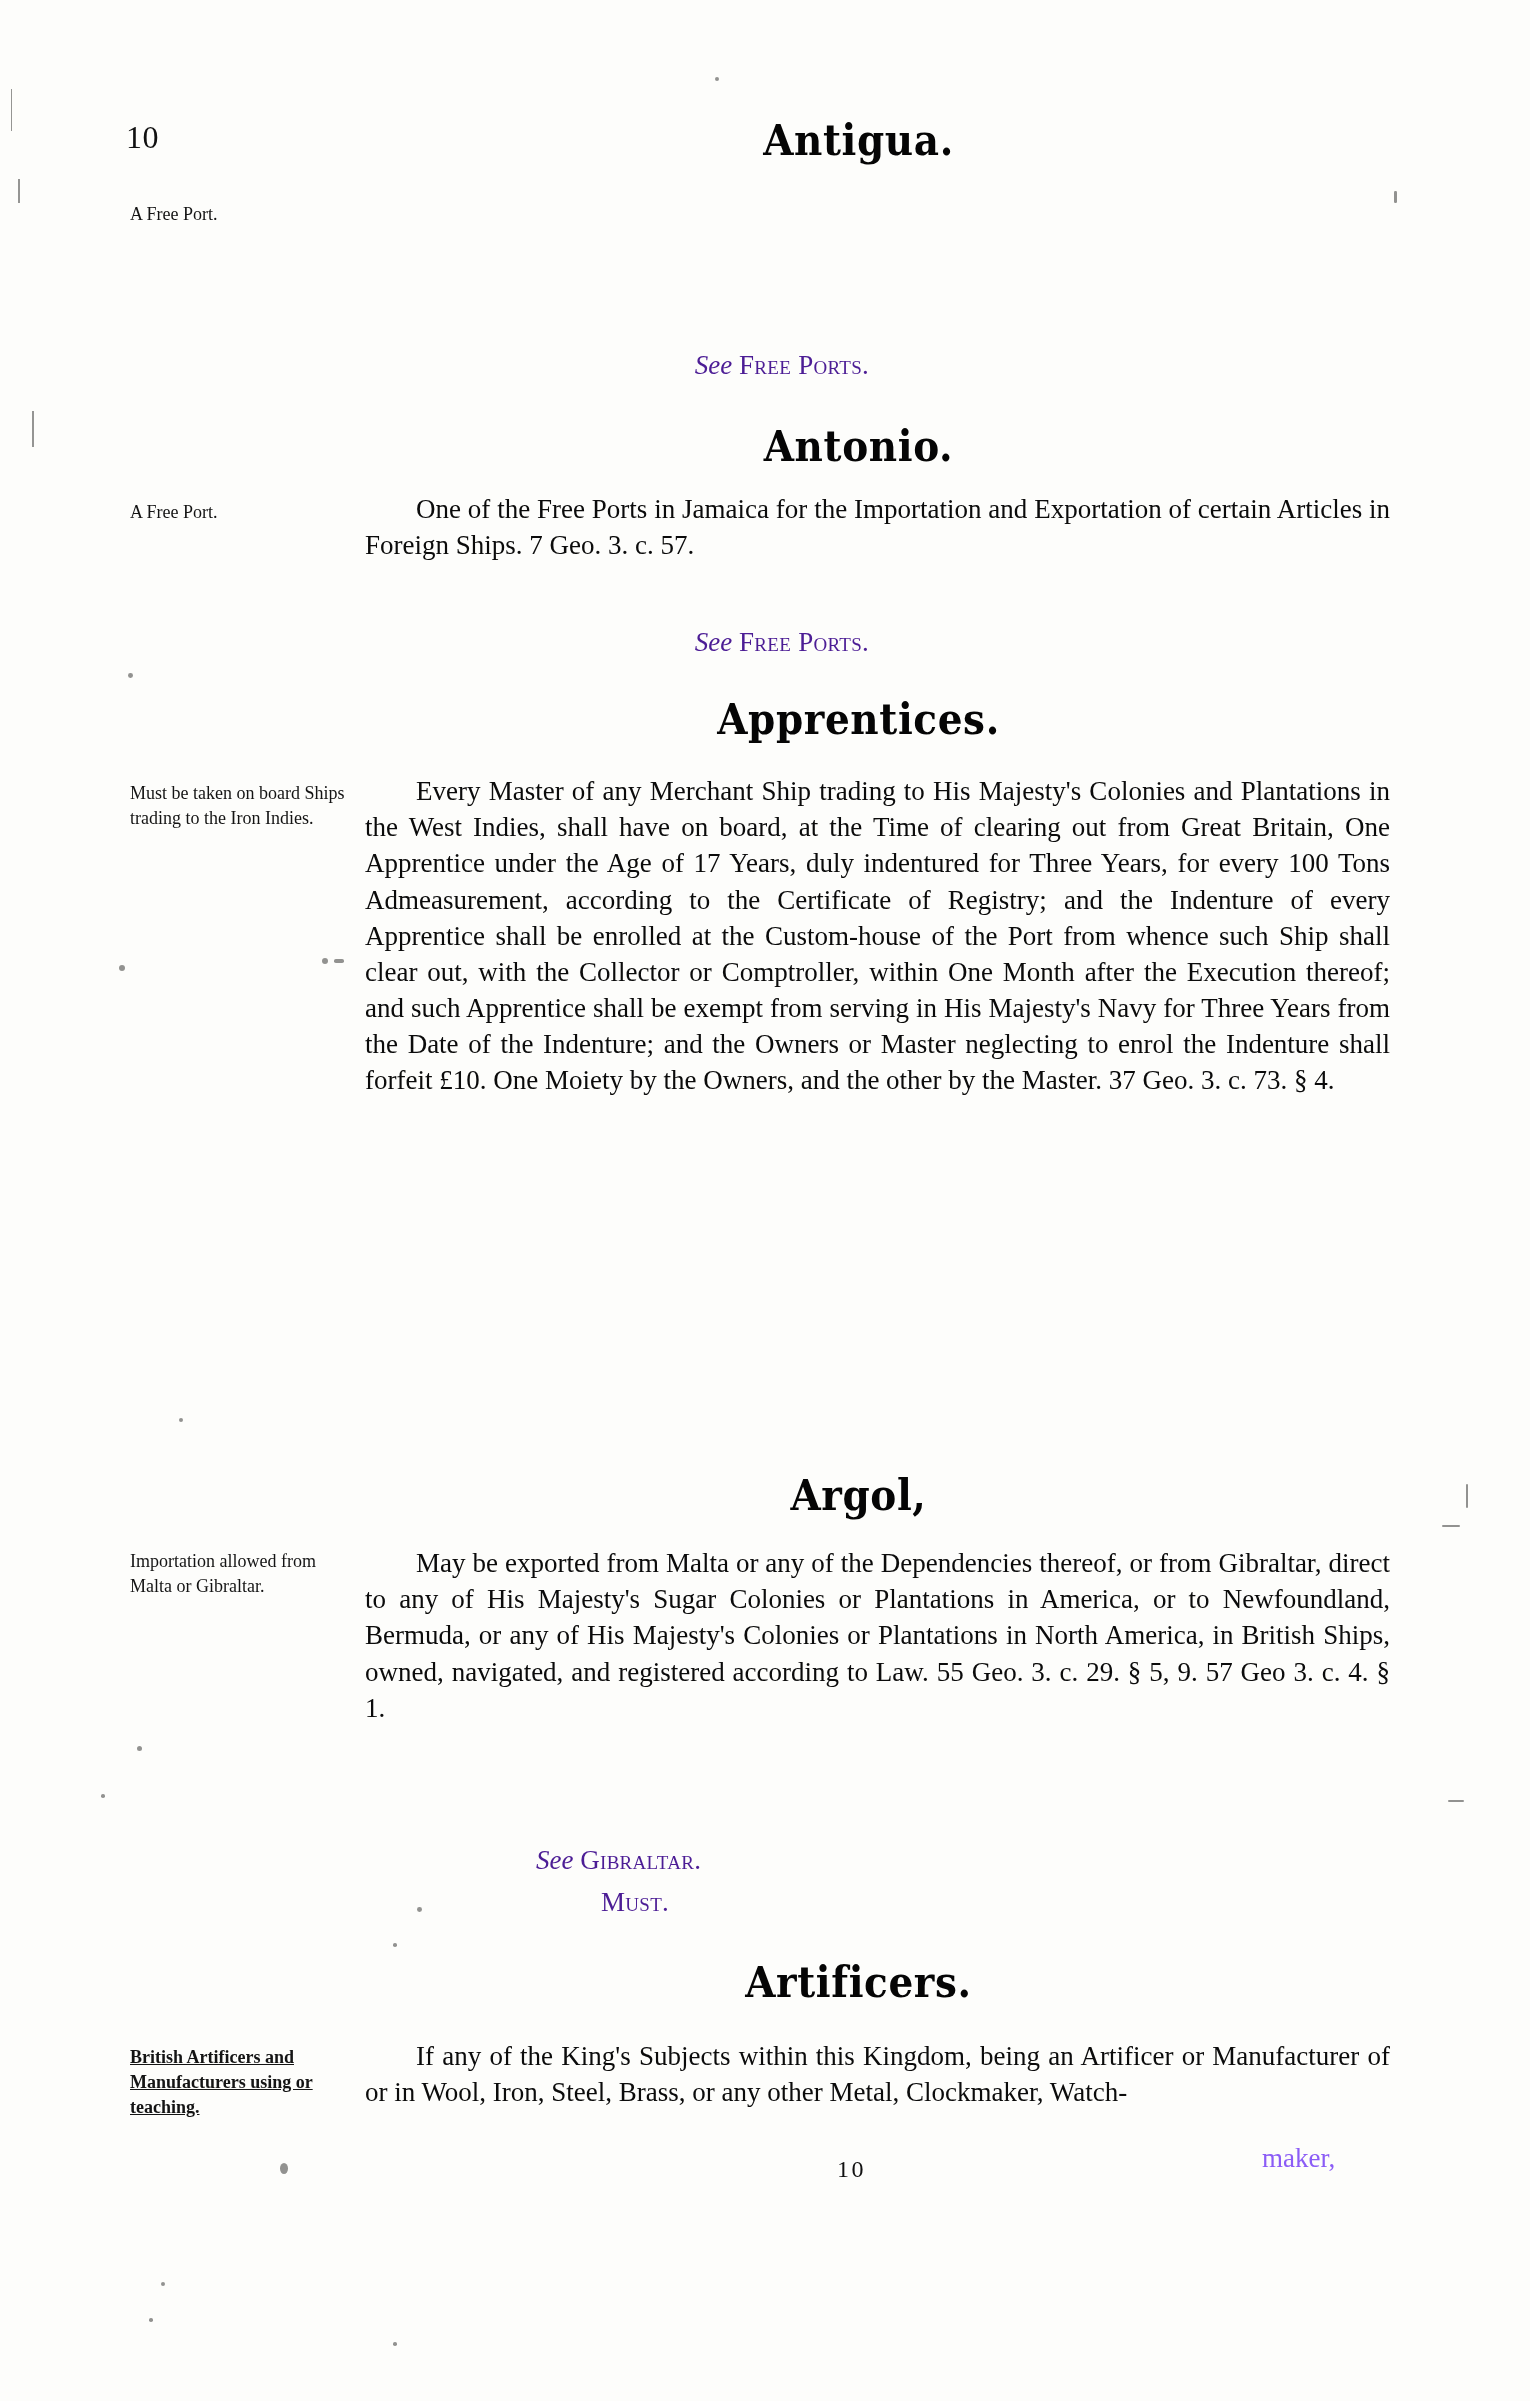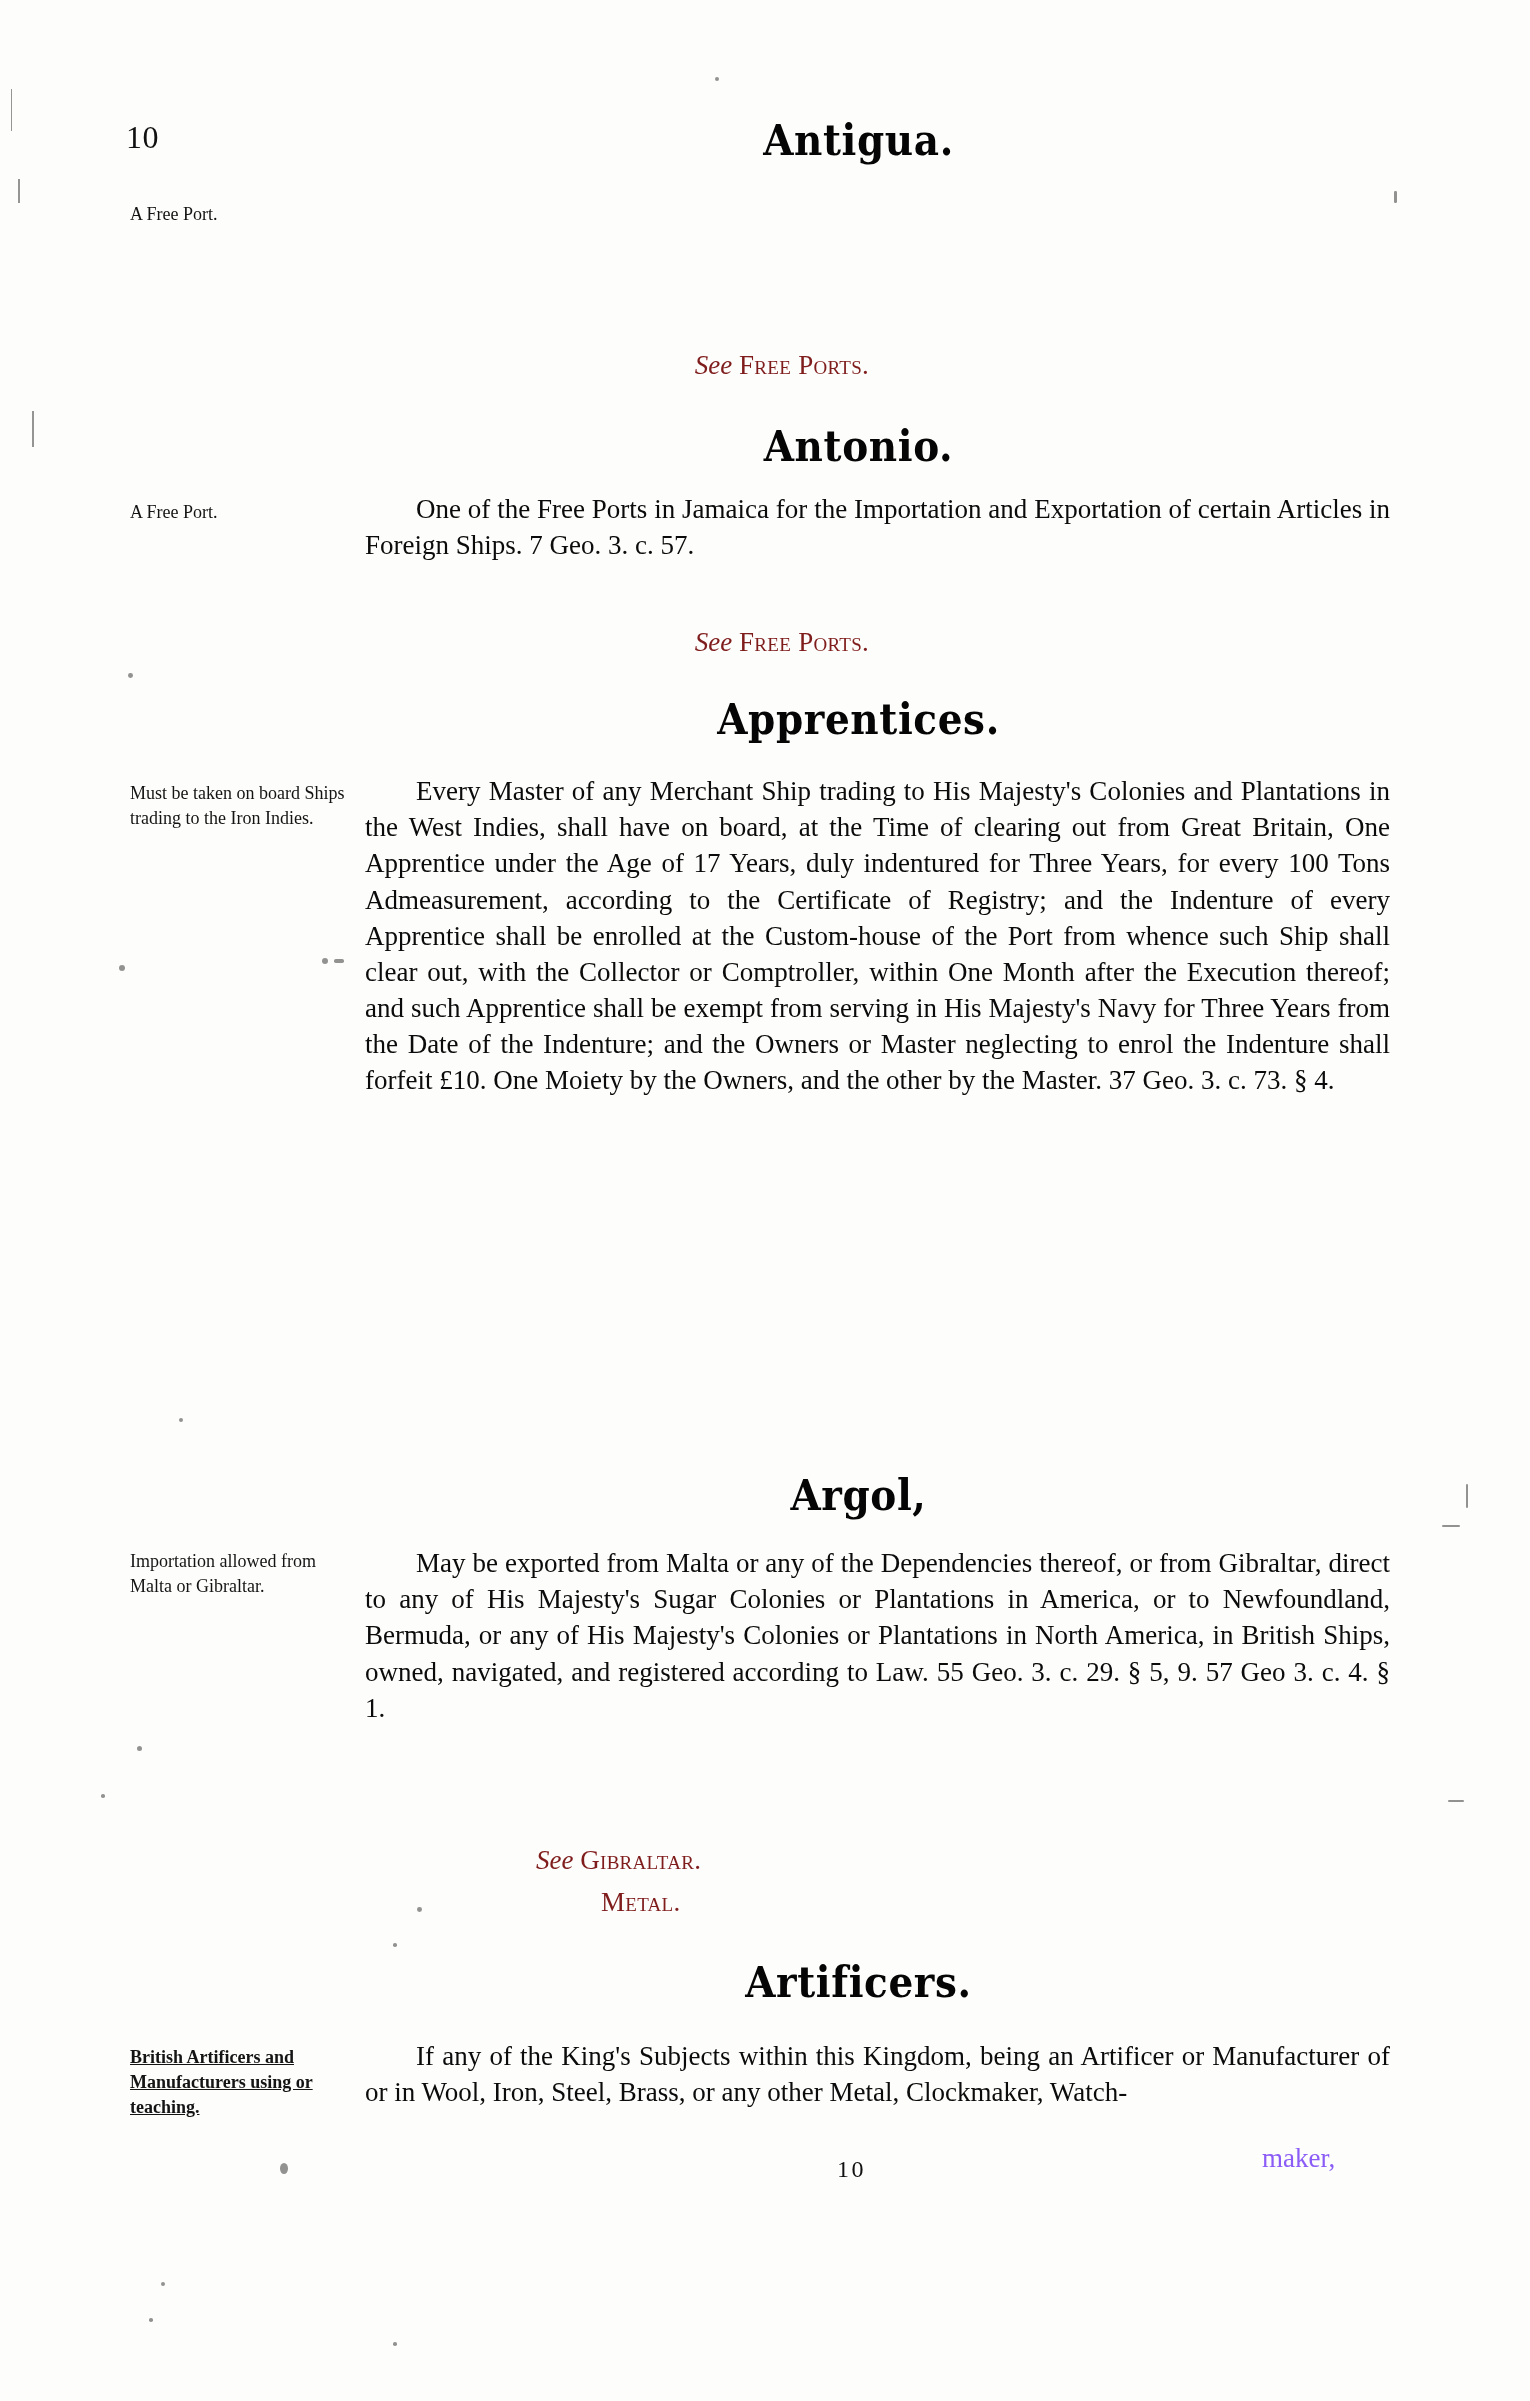--- a/index.html
+++ b/index.html
@@ -78,21 +78,21 @@
   }
   .para .indent {
     display: inline-block;
     width: 51px;
   }
   .seeline {
     position: absolute;
     left: 365px;
     width: 1025px;
     font-size: 27px;
-    color: #7f1d1d;
+    color: #4c1d95;
   }
   .seeline .it { font-style: italic; }
   .sc {
     font-variant: small-caps;
     font-size: 27px;
     letter-spacing: 0.3px;
   }
   .folio {
     position: absolute;
     font-size: 24px;
@@ -132,21 +132,21 @@
   <div class="para" style="top:773px;"><span class="indent"></span><span>Every Master of any Merchant Ship trading to His Majesty's Colonies and Plantations in the West Indies, shall have on board, at the Time of clearing out from Great Britain, One Apprentice under the Age of 17 Years, duly indentured for Three Years, for every 100 Tons Admeasurement, according to the Certificate of Registry; and the Indenture of every Apprentice shall be enrolled at the Custom-house of the Port from whence such Ship shall clear out, with the Collector or Comptroller, within One Month after the Execution thereof; and such Apprentice shall be exempt from serving in His Majesty's Navy for Three Years from the Date of the Indenture; and the Owners or Master neglecting to enrol the Indenture shall forfeit £10. One Moiety by the Owners, and the other by the Master. 37 Geo. 3. c. 73. § 4.</span></div>
 
   <div class="headword" style="top:1472px;">Argol,</div>
   <div class="marginal" style="top:1549px; line-height:1.38;">Importation allowed from Malta or Gibraltar.</div>
   <div class="para" style="top:1545px;"><span class="indent"></span><span>May be exported from Malta or any of the Dependencies thereof, or from Gibraltar, direct to any of His Majesty's Sugar Colonies or Plantations in America, or to Newfoundland, Bermuda, or any of His Majesty's Colonies or Plantations in North America, in British Ships, owned, navigated, and registered according to Law. 55 Geo. 3. c. 29. § 5, 9. 57 Geo 3. c. 4. § 1.</span></div>
   <div class="seeline" style="top:1845px; left:536px; width:715px;">
     <span class="it">See</span>
     <span class="sc">Gibraltar.</span>
   </div>
   <div class="seeline" style="top:1887px; left:601px; width:715px;">
-    <span class="sc">Metal.</span>
+    <span class="sc">Must.</span>
   </div>
 
   <div class="headword" style="top:1959px;">Artificers.</div>
   <div class="marginal" style="top:2045px; line-height:1.38; font-weight:bold;text-decoration:underline;">British Artificers and Manufacturers using or teaching.</div>
   <div class="para" style="top:2038px;"><span class="indent"></span><span>If any of the King's Subjects within this Kingdom, being an Artificer or Manufacturer of or in Wool, Iron, Steel, Brass, or any other Metal, Clockmaker, Watch-</span></div>
 
   <div class="folio" style="left:837px; top:2156px;">10</div>
   <div class="tail-word" style="left:1262px; top:2143px;">maker,</div>
 
   <div class="edge-mark" style="left:10.7px; top:89px; width:1.8px; height:42px;"></div>

